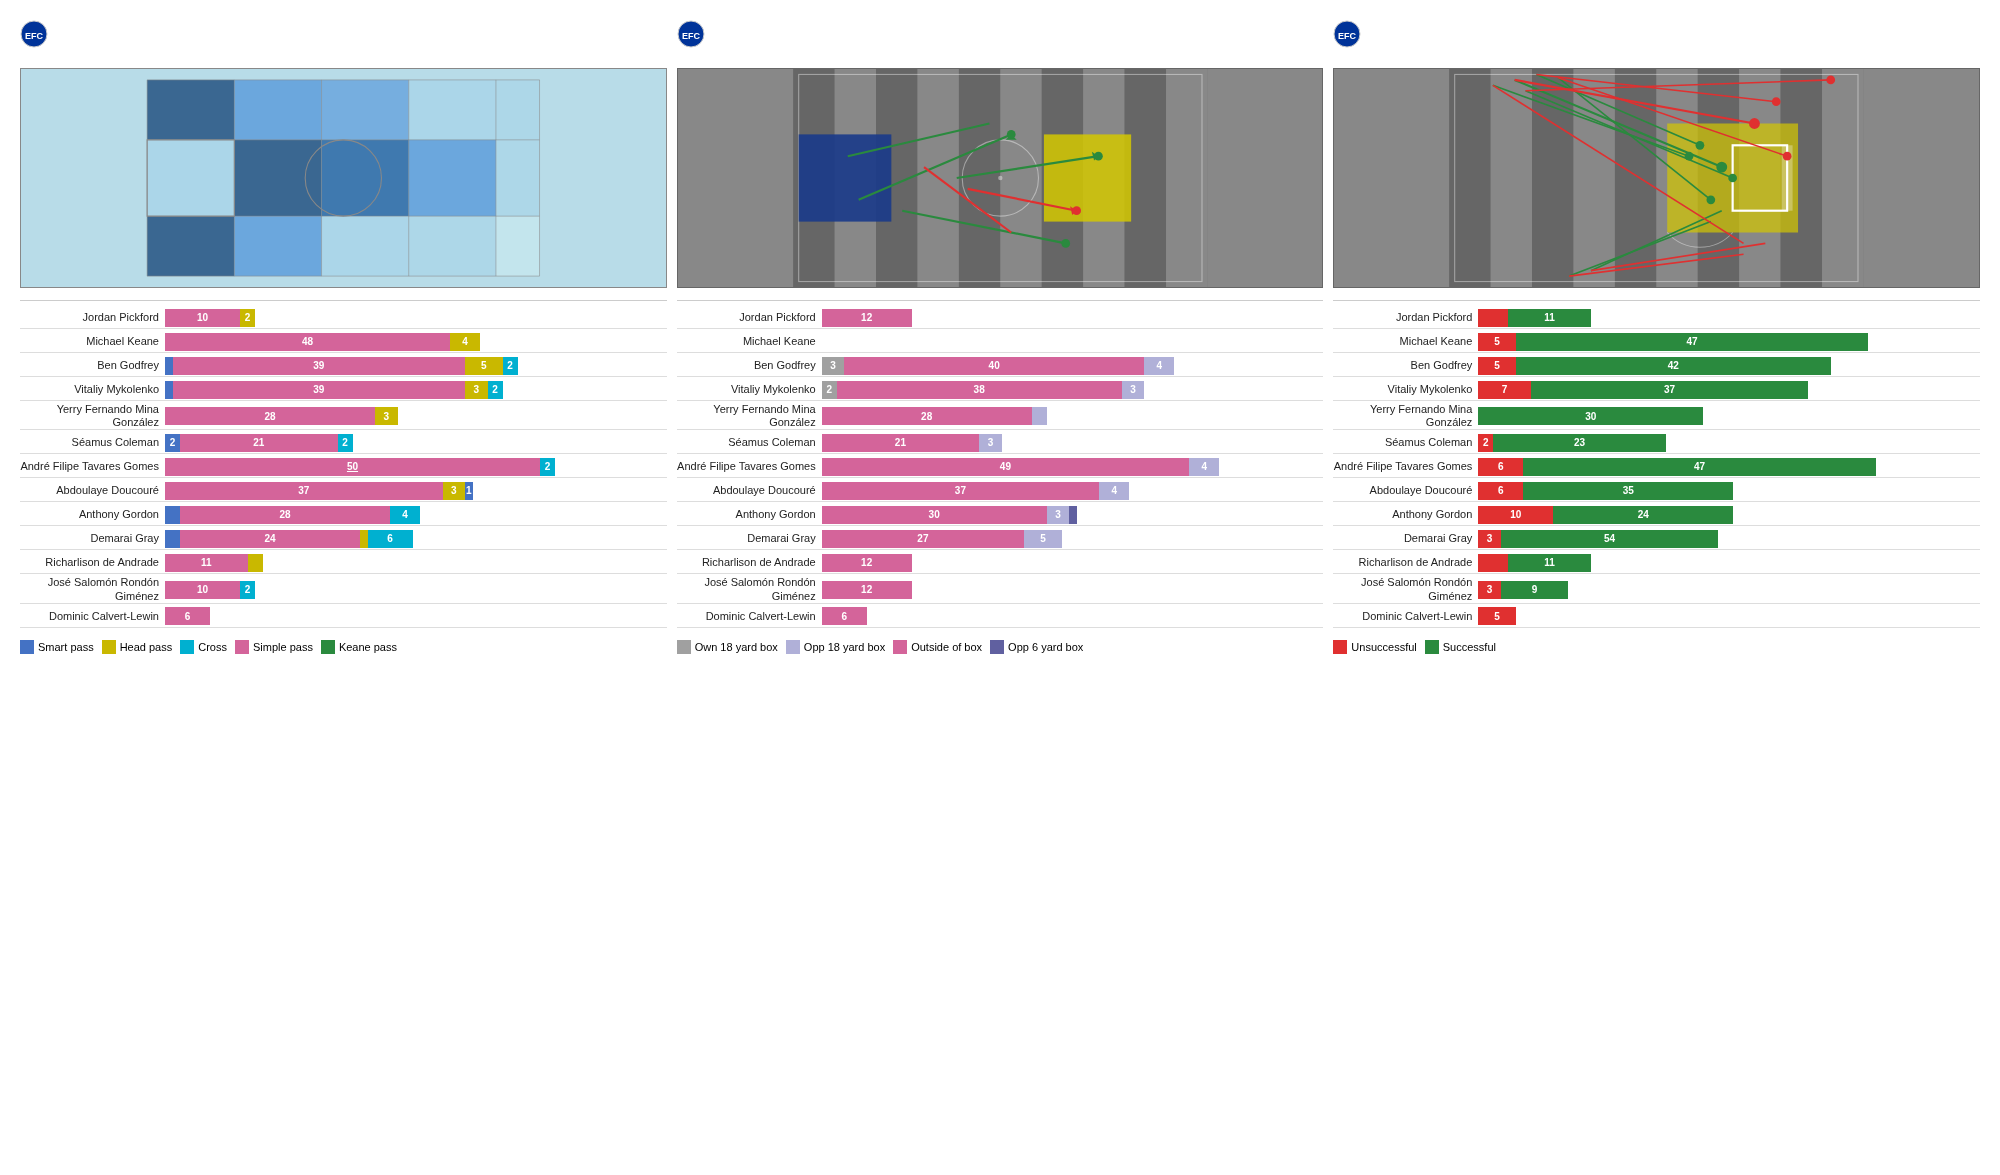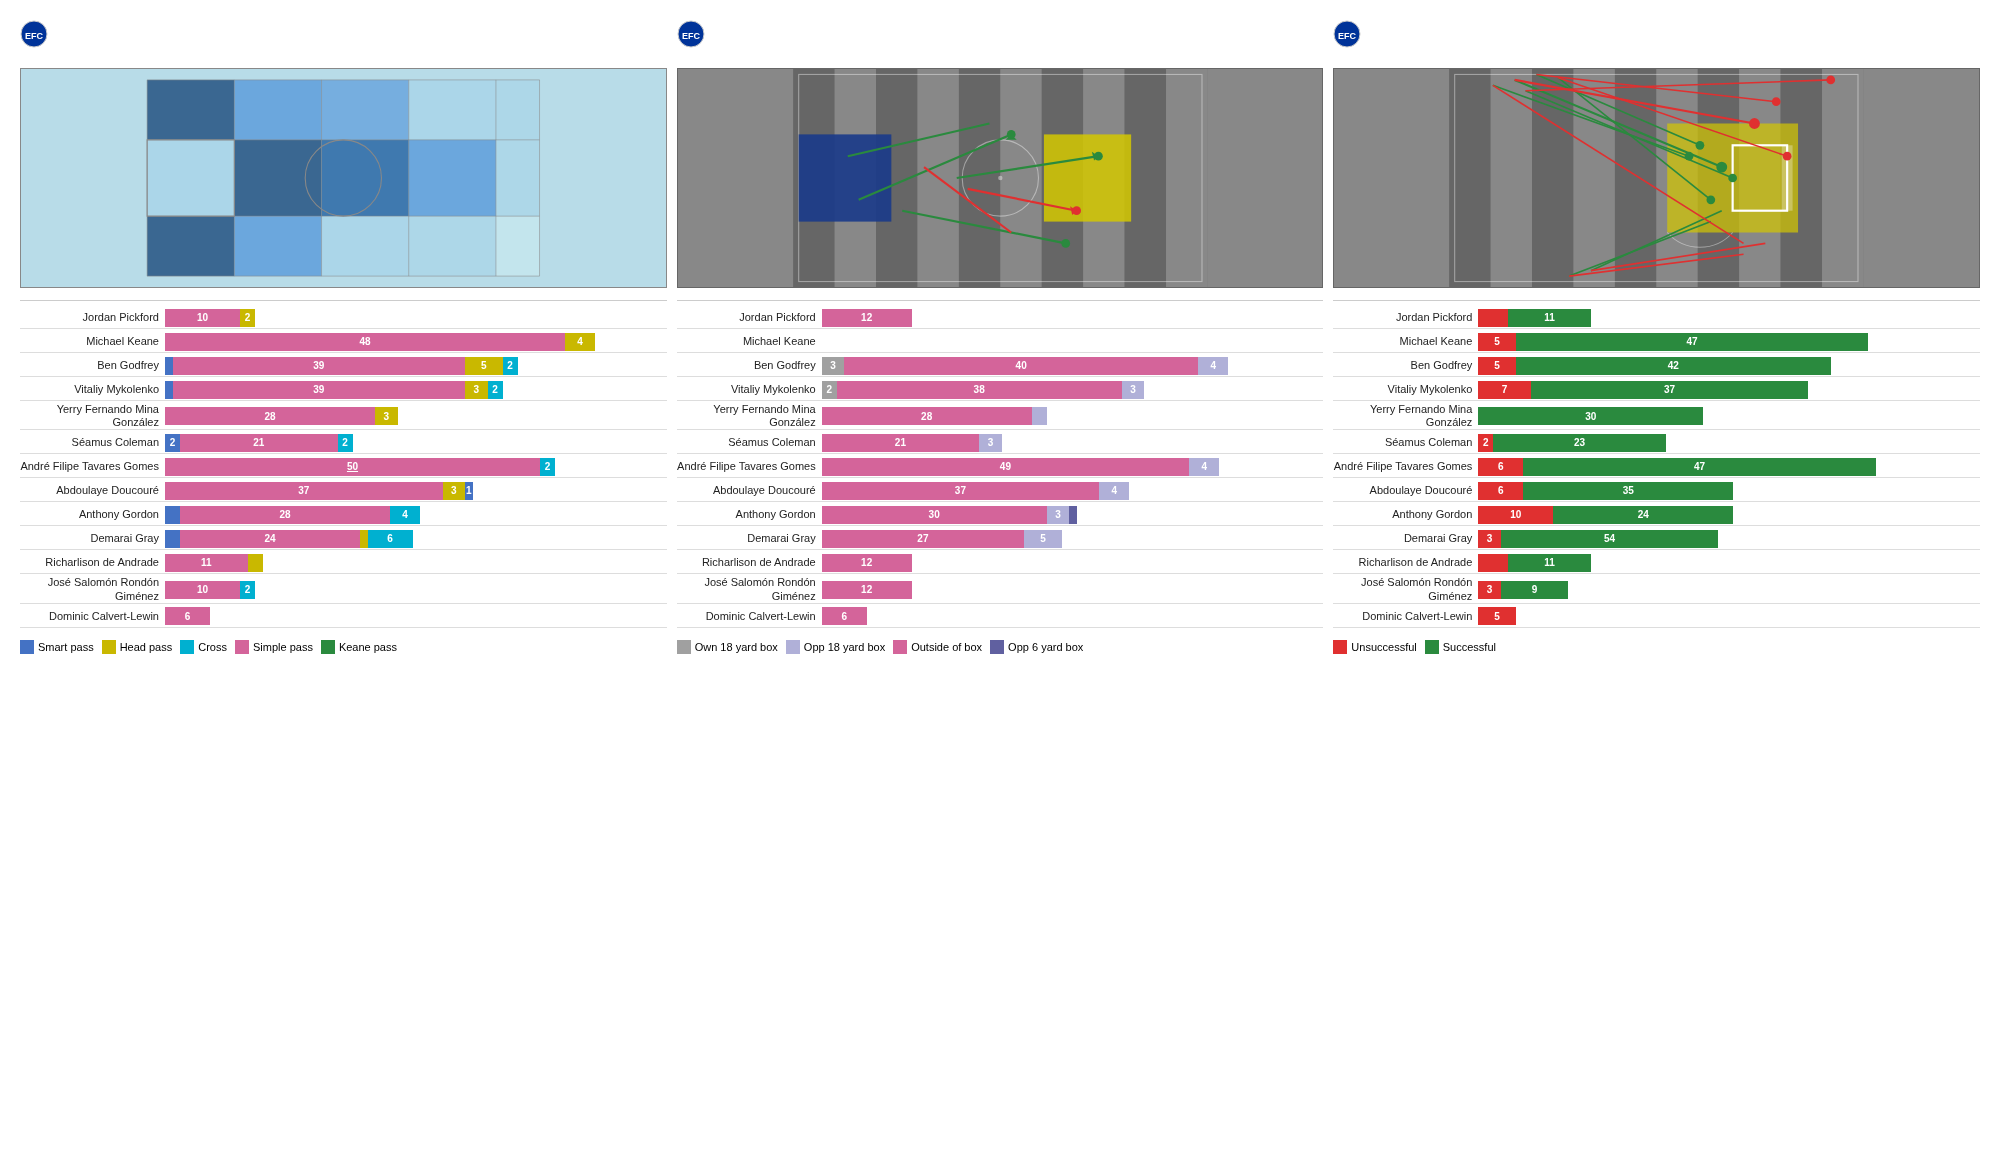--- a/index.html
+++ b/index.html
@@ -209,21 +209,21 @@
         <div class="player-row divider-row">
           <div class="player-name">Jordan Pickford</div>
           <div class="bar-container">
             <div class="bar-segment" style="width: 75px; background-color: rgb(212, 100, 154);">10</div>
             <div class="bar-segment" style="width: 15px; background-color: rgb(201, 184, 0);">2</div>
           </div>
         </div>
         <div class="player-row divider-row">
           <div class="player-name">Michael Keane</div>
           <div class="bar-container">
-            <div class="bar-segment" style="width: 400px; background-color: rgb(212, 100, 154);">48</div>
+            <div class="bar-segment" style="width: 285px; background-color: rgb(212, 100, 154);">48</div>
             <div class="bar-segment" style="width: 30px; background-color: rgb(201, 184, 0);">4</div>
           </div>
         </div>
         <div class="player-row divider-row">
           <div class="player-name">Ben Godfrey</div>
           <div class="bar-container">
             <div class="bar-segment" style="width: 7.5px; background-color: rgb(68, 114, 196);"></div>
             <div class="bar-segment" style="width: 292.5px; background-color: rgb(212, 100, 154);">39</div>
             <div class="bar-segment" style="width: 37.5px; background-color: rgb(201, 184, 0);">5</div>
             <div class="bar-segment" style="width: 15px; background-color: rgb(0, 176, 208);">2</div>
@@ -395,21 +395,21 @@
             <div class="bar-segment" style="width: 90px; background-color: rgb(212, 100, 154);">12</div>
           </div>
         </div>
         <div class="player-row divider-row">
           <div class="player-name">Michael Keane</div>
         </div>
         <div class="player-row divider-row">
           <div class="player-name">Ben Godfrey</div>
           <div class="bar-container">
             <div class="bar-segment" style="width: 22.5px; background-color: rgb(160, 160, 160);">3</div>
-            <div class="bar-segment" style="width: 354px; background-color: rgb(212, 100, 154);">40</div>
+            <div class="bar-segment" style="width: 300px; background-color: rgb(212, 100, 154);">40</div>
             <div class="bar-segment" style="width: 30px; background-color: rgb(176, 176, 216);">4</div>
           </div>
         </div>
         <div class="player-row divider-row">
           <div class="player-name">Vitaliy Mykolenko</div>
           <div class="bar-container">
             <div class="bar-segment" style="width: 15px; background-color: rgb(160, 160, 160);">2</div>
             <div class="bar-segment" style="width: 285px; background-color: rgb(212, 100, 154);">38</div>
             <div class="bar-segment" style="width: 22.5px; background-color: rgb(176, 176, 216);">3</div>
           </div>

